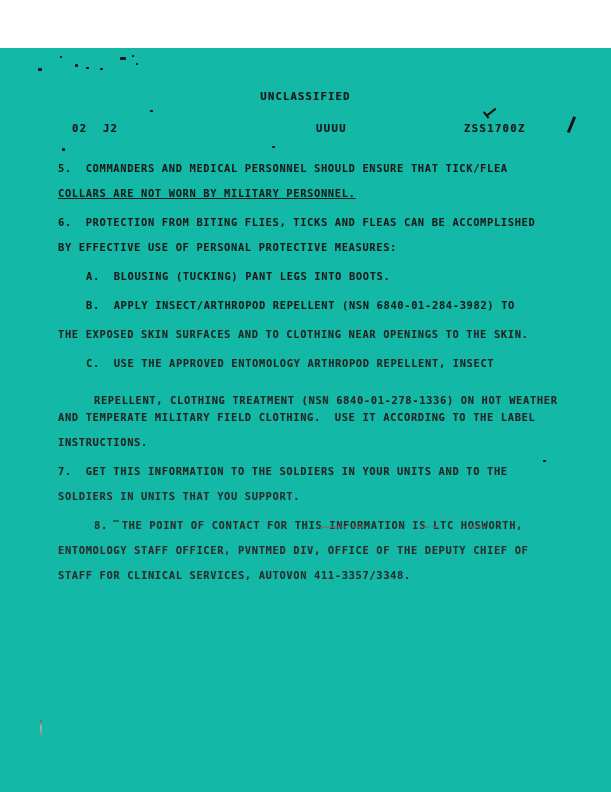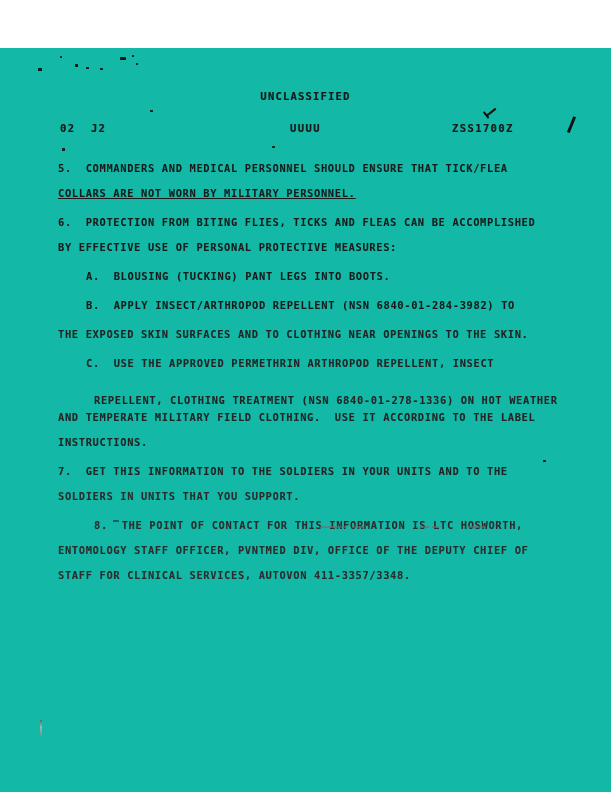--- a/index.html
+++ b/index.html
@@ -60,23 +60,23 @@
 
   #classification {
     top: 42px;
     left: 0;
     width: 611px;
     text-align: center;
     font-size: 10.5px;
     letter-spacing: 1.2px;
   }
 
-  .hdr-row { top: 74px; font-size: 10.5px; letter-spacing: 1.4px; }
+  .hdr-row { top: 74px; font-size: 10.5px; letter-spacing: 1.4px; margin-left: 12px; }
   #hdr-left   { left: 60px; }
-  #hdr-center { left: 290px; }
+  #hdr-center { left: 304px; }
   #hdr-dtg    { left: 452px; }
 
   
   #hdr-check {
     position: absolute;
     left: 481px;
     top: 62px;
     width: 16px;
     height: 14px;
   }
@@ -189,21 +189,21 @@
     <div class="speck" style="left:62px;  top:100px; width:2.6px; height:2.6px;"></div>
 
     <div id="body-text">
         <div class="body-line ind-0 f1" style="top: 114px;">5.  COMMANDERS AND MEDICAL PERSONNEL SHOULD ENSURE THAT TICK/FLEA</div>
         <div class="body-line ind-0 f1" style="top: 139px; text-decoration: underline;">COLLARS ARE NOT WORN BY MILITARY PERSONNEL.</div>
         <div class="body-line ind-0 f1" style="top: 168px;">6.  PROTECTION FROM BITING FLIES, TICKS AND FLEAS CAN BE ACCOMPLISHED</div>
         <div class="body-line ind-0 f1" style="top: 193px;">BY EFFECTIVE USE OF PERSONAL PROTECTIVE MEASURES:</div>
         <div class="body-line ind-1 f1" style="top: 222px;">A.  BLOUSING (TUCKING) PANT LEGS INTO BOOTS.</div>
         <div class="body-line ind-1 f1" style="top: 251px;">B.  APPLY INSECT/ARTHROPOD REPELLENT (NSN 6840-01-284-3982) TO</div>
         <div class="body-line ind-0 f2" style="top: 280px;">THE EXPOSED SKIN SURFACES AND TO CLOTHING NEAR OPENINGS TO THE SKIN.</div>
-        <div class="body-line ind-1 f2" style="top: 309px;">C.  USE THE APPROVED PERMETHRIN ARTHROPOD REPELLENT, INSECT</div>
+        <div class="body-line ind-1 f2" style="top: 309px;">C.  USE THE APPROVED ENTOMOLOGY ARTHROPOD REPELLENT, INSECT</div>
         <div class="body-line ind-0 f2" style="top: 346px; margin-left: 36px;">REPELLENT, CLOTHING TREATMENT (NSN 6840-01-278-1336) ON HOT WEATHER</div>
         <div class="body-line ind-0 f2" style="top: 363px;">AND TEMPERATE MILITARY FIELD CLOTHING.  USE IT ACCORDING TO THE LABEL</div>
         <div class="body-line ind-0 f2" style="top: 388px;">INSTRUCTIONS.</div>
         <div class="body-line ind-0 f2" style="top: 417px;">7.  GET THIS INFORMATION TO THE SOLDIERS IN YOUR UNITS AND TO THE</div>
         <div class="body-line ind-0 f3" style="top: 442px;">SOLDIERS IN UNITS THAT YOU SUPPORT.</div>
         <div class="body-line ind-0 f3" style="top: 471px; padding-left: 36px;">8.  THE POINT OF CONTACT FOR THIS INFORMATION IS LTC HOSWORTH,</div>
         <div class="body-line ind-0 f3" style="top: 496px;">ENTOMOLOGY STAFF OFFICER, PVNTMED DIV, OFFICE OF THE DEPUTY CHIEF OF</div>
         <div class="body-line ind-0 f3" style="top: 521px;">STAFF FOR CLINICAL SERVICES, AUTOVON 411-3357/3348.</div>
       </div>
 

